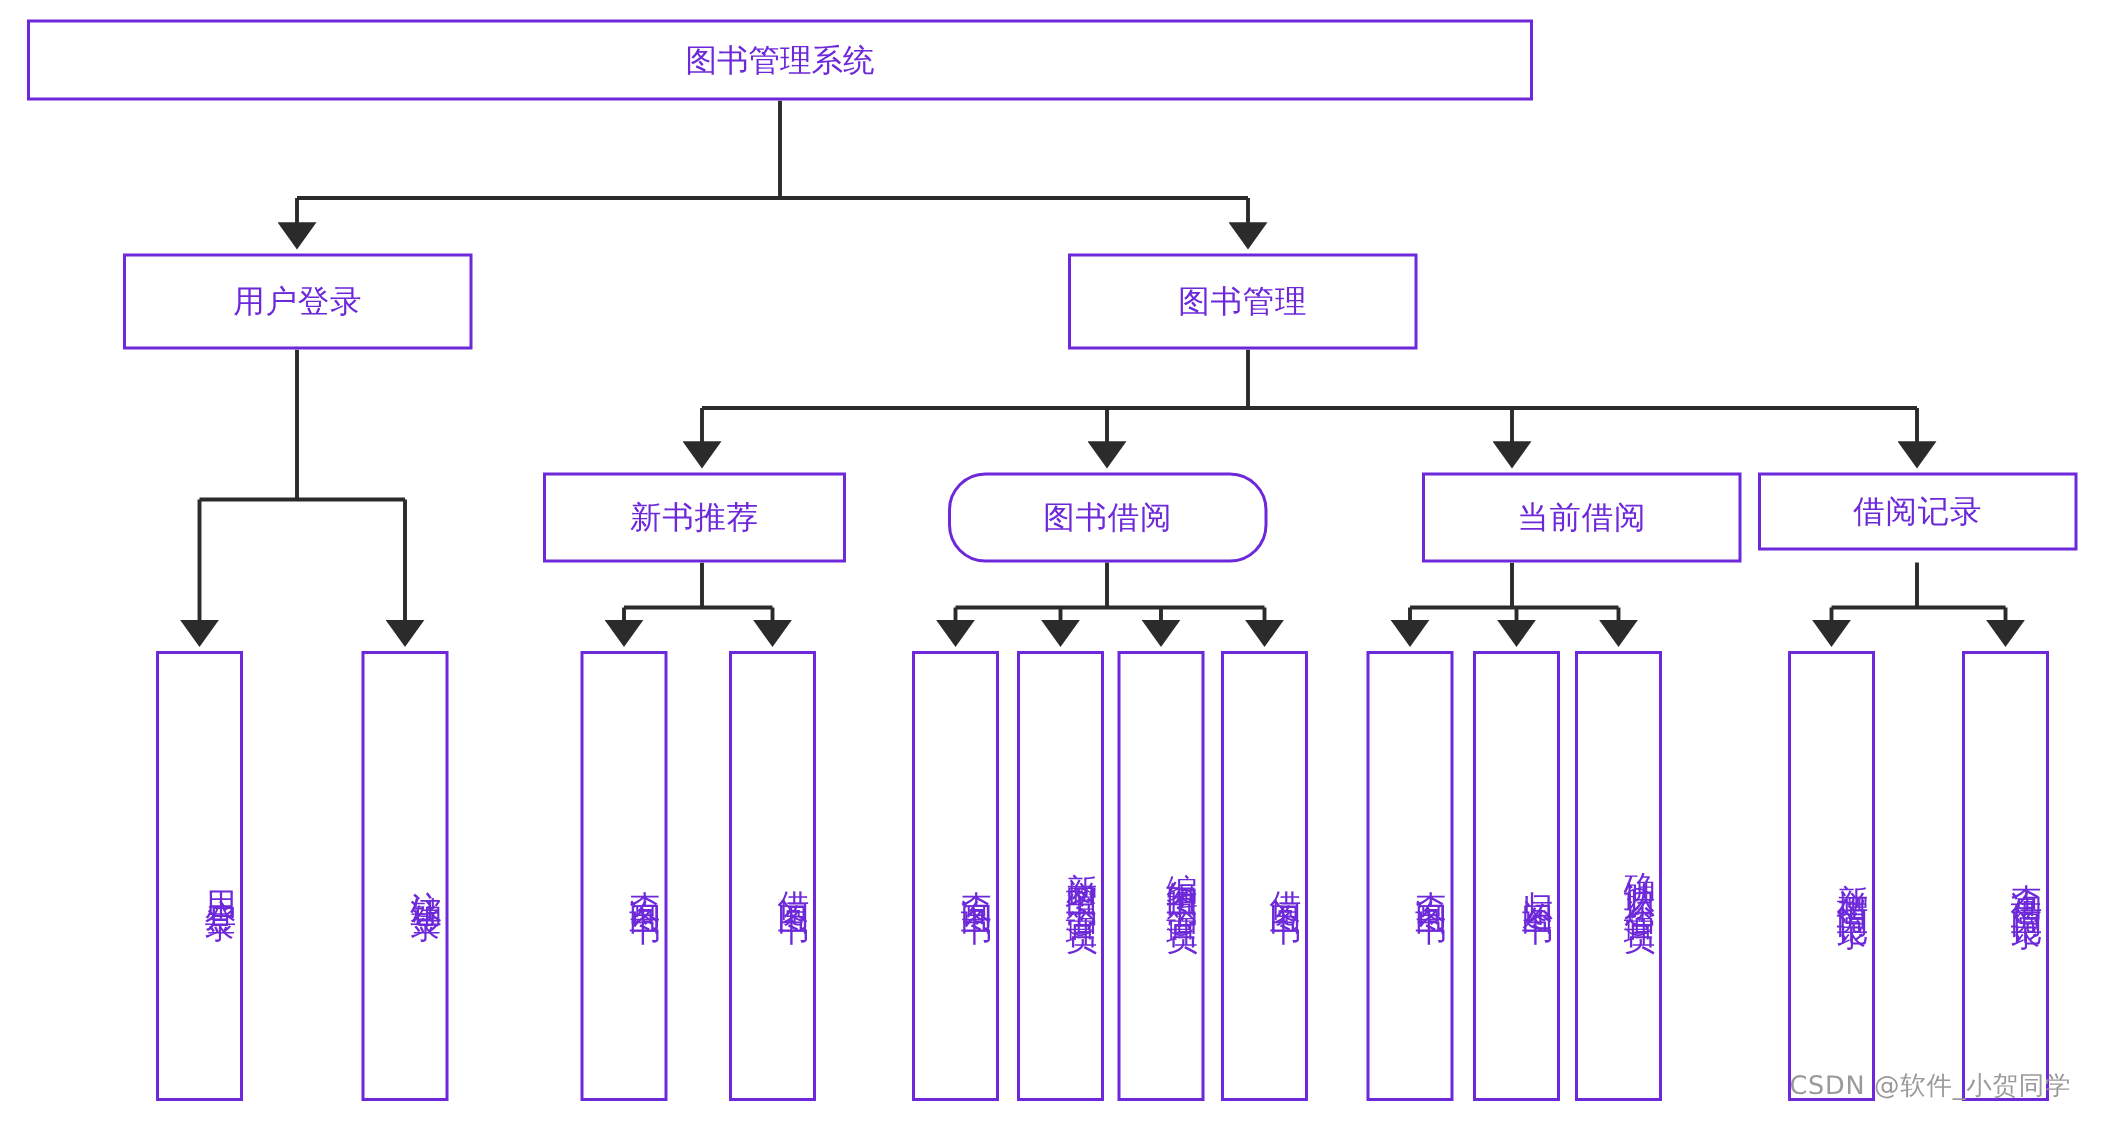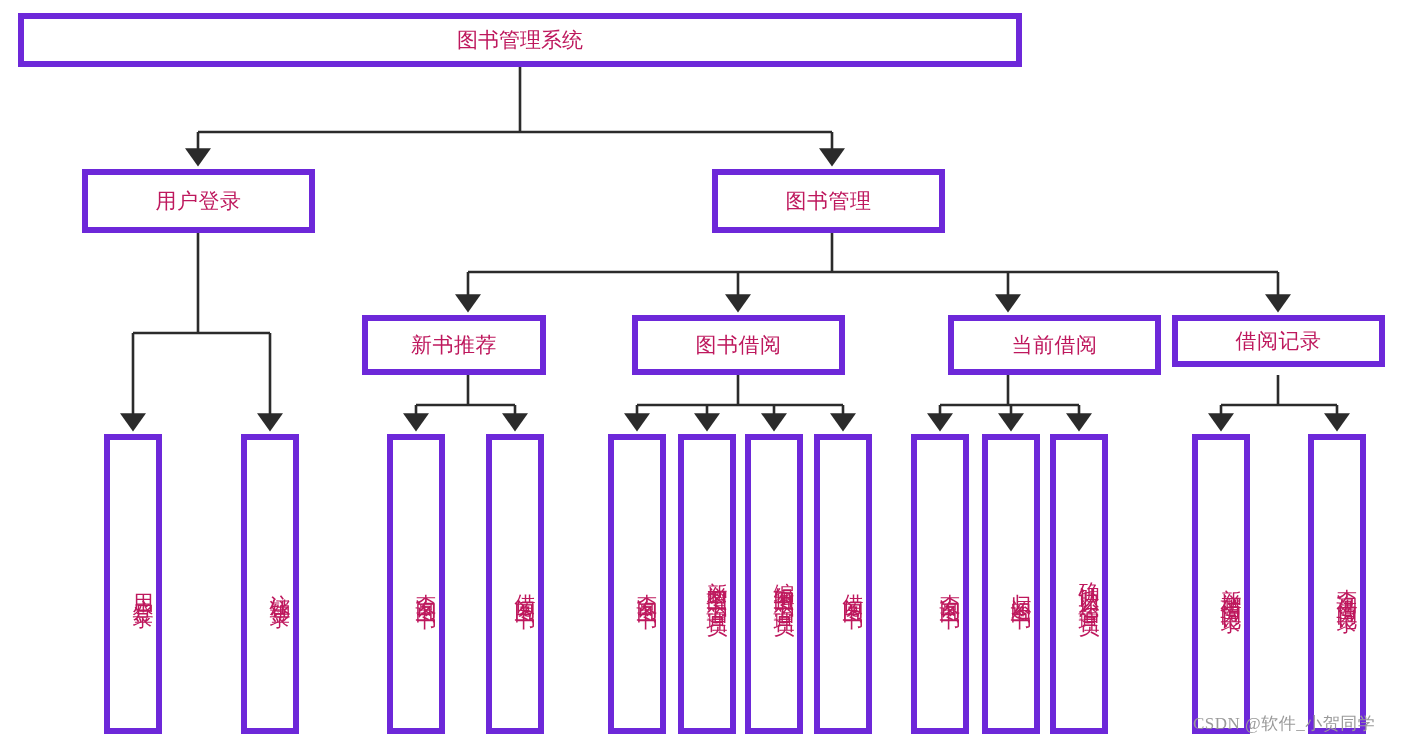--- a/index.html
+++ b/index.html
@@ -23,25 +23,25 @@
     left: 0;
     top: 0;
     width: 1405px;
     height: 747px;
     pointer-events: none;
   }
   .node {
     position: absolute;
     box-sizing: border-box;
     background: #ffffff;
-    border: 6px solid #6d28d9;
+    border: 2px solid #6d28d9;
     display: flex;
     align-items: center;
     justify-content: center;
-    color: #be185d;
+    color: #6d28d9;
     line-height: 1.25;
   }
   .node-h {
     font-size: 21px;
     letter-spacing: 0.5px;
   }
   .node-root {
     font-size: 21px;
   }
   .node-v {
@@ -57,21 +57,20 @@
     writing-mode: vertical-rl;
     text-orientation: upright;
     display: block;
   }
   .watermark {
     position: absolute;
     font-size: 17px;
     color: #9a9a9a;
     white-space: nowrap;
     letter-spacing: 0.5px;
-    font-family: Liberation Serif, serif;
   }
 </style>
 </head>
 <body>
 
 <div id="diagram-root">
 
   <svg id="edges-layer" viewBox="0 0 1405 747" width="1405" height="747" xmlns="http://www.w3.org/2000/svg">
     <defs>
       <marker id="arrow" markerWidth="10" markerHeight="10" refX="3" refY="5" orient="auto" markerUnits="strokeWidth">
@@ -133,23 +132,23 @@
       <path d="M1337,405 L1337,421" marker-end="url(#arrow)"></path>
     </g>
   </svg>
 
   <div class="node node-root" style="left:18px; top:13px; width:1004px; height:54px;">图书管理系统</div>
 
   <div class="node node-h" style="left:82px; top:169px; width:233px; height:64px;">用户登录</div>
 
   <div class="node node-h" style="left:712px; top:169px; width:233px; height:64px;text-align:right;">图书管理</div>
 
-  <div class="node node-h" style="left:362px; top:315px; width:184px; height:60px;">新书推荐</div>
-
-  <div class="node node-h" style="left:632px; top:315px; width:213px; height:60px;">图书借阅</div>
+  <div class="node node-h" style="left:362px; top:315px; width:202px; height:60px;">新书推荐</div>
+
+  <div class="node node-h" style="left:632px; top:315px; width:213px; height:60px;border-radius:25px;">图书借阅</div>
 
   <div class="node node-h" style="left:948px; top:315px; width:213px; height:60px;">当前借阅</div>
 
   <div class="node node-h" style="left:1172px; top:315px; width:213px; height:52px;">借阅记录</div>
 
   <div class="node node-v" style="left:104px; top:434px; width:58px; height:300px;">
     <span class="vtext">用户登录</span>
   </div>
 
   <div class="node node-v" style="left:241px; top:434px; width:58px; height:300px;">

